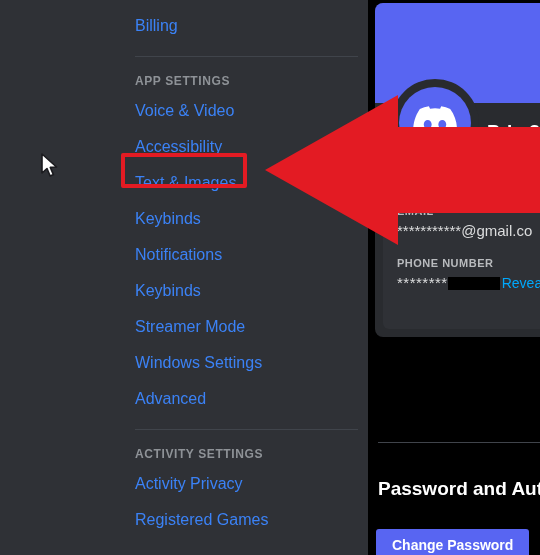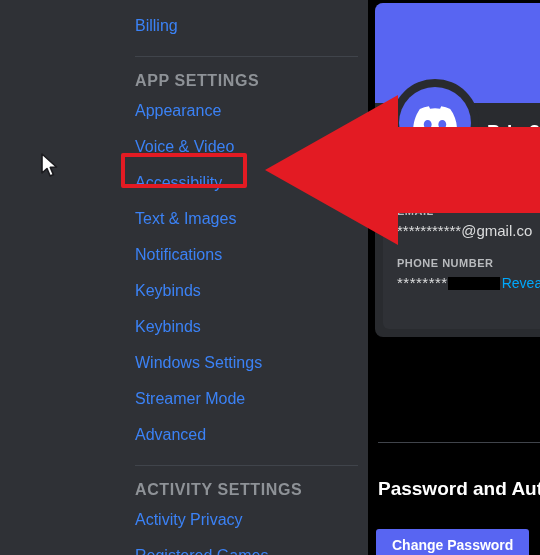--- a/index.html
+++ b/index.html
@@ -57,21 +57,21 @@
   .nav-item.first {
     margin-top: 8px;
   }
   .nav-sep {
     height: 1px;
     background: #40444b;
     margin: 12px 10px 12px 14px;
   }
   .nav-header {
     color: #8e9297;
-    font-size: 16px;
+    font-size: 12px;
     font-weight: bold;
     letter-spacing: 0.6px;
     padding: 0 10px 0 14px;
     height: 24px;
     line-height: 24px;
     text-transform: uppercase;
   }
 
   
   .nav-item.highlight {
@@ -254,46 +254,43 @@
     <ul class="nav-list">
 
       <li class="nav-item first">
         <span>Billing</span>
       </li>
 
       <li class="nav-sep"></li>
 
       <li class="nav-header">APP SETTINGS</li>
 
-      <li class="nav-item">
-        <span>Appearance</span>
-      </li>
       <li class="nav-item highlight">
         <span>Voice &amp; Video</span>
       </li>
       <li class="nav-item">
         <span>Accessibility</span>
       </li>
       <li class="nav-item">
         <span>Text &amp; Images</span>
       </li>
       <li class="nav-item">
+        <span>Keybinds</span>
+      </li>
+      <li class="nav-item">
         <span>Notifications</span>
       </li>
       <li class="nav-item">
         <span>Keybinds</span>
       </li>
       <li class="nav-item">
-        <span>Keybinds</span>
+        <span>Streamer Mode</span>
       </li>
       <li class="nav-item">
         <span>Windows Settings</span>
-      </li>
-      <li class="nav-item">
-        <span>Streamer Mode</span>
       </li>
       <li class="nav-item">
         <span>Advanced</span>
       </li>
 
       <li class="nav-sep"></li>
 
       <li class="nav-header">ACTIVITY SETTINGS</li>
 
       <li class="nav-item">

